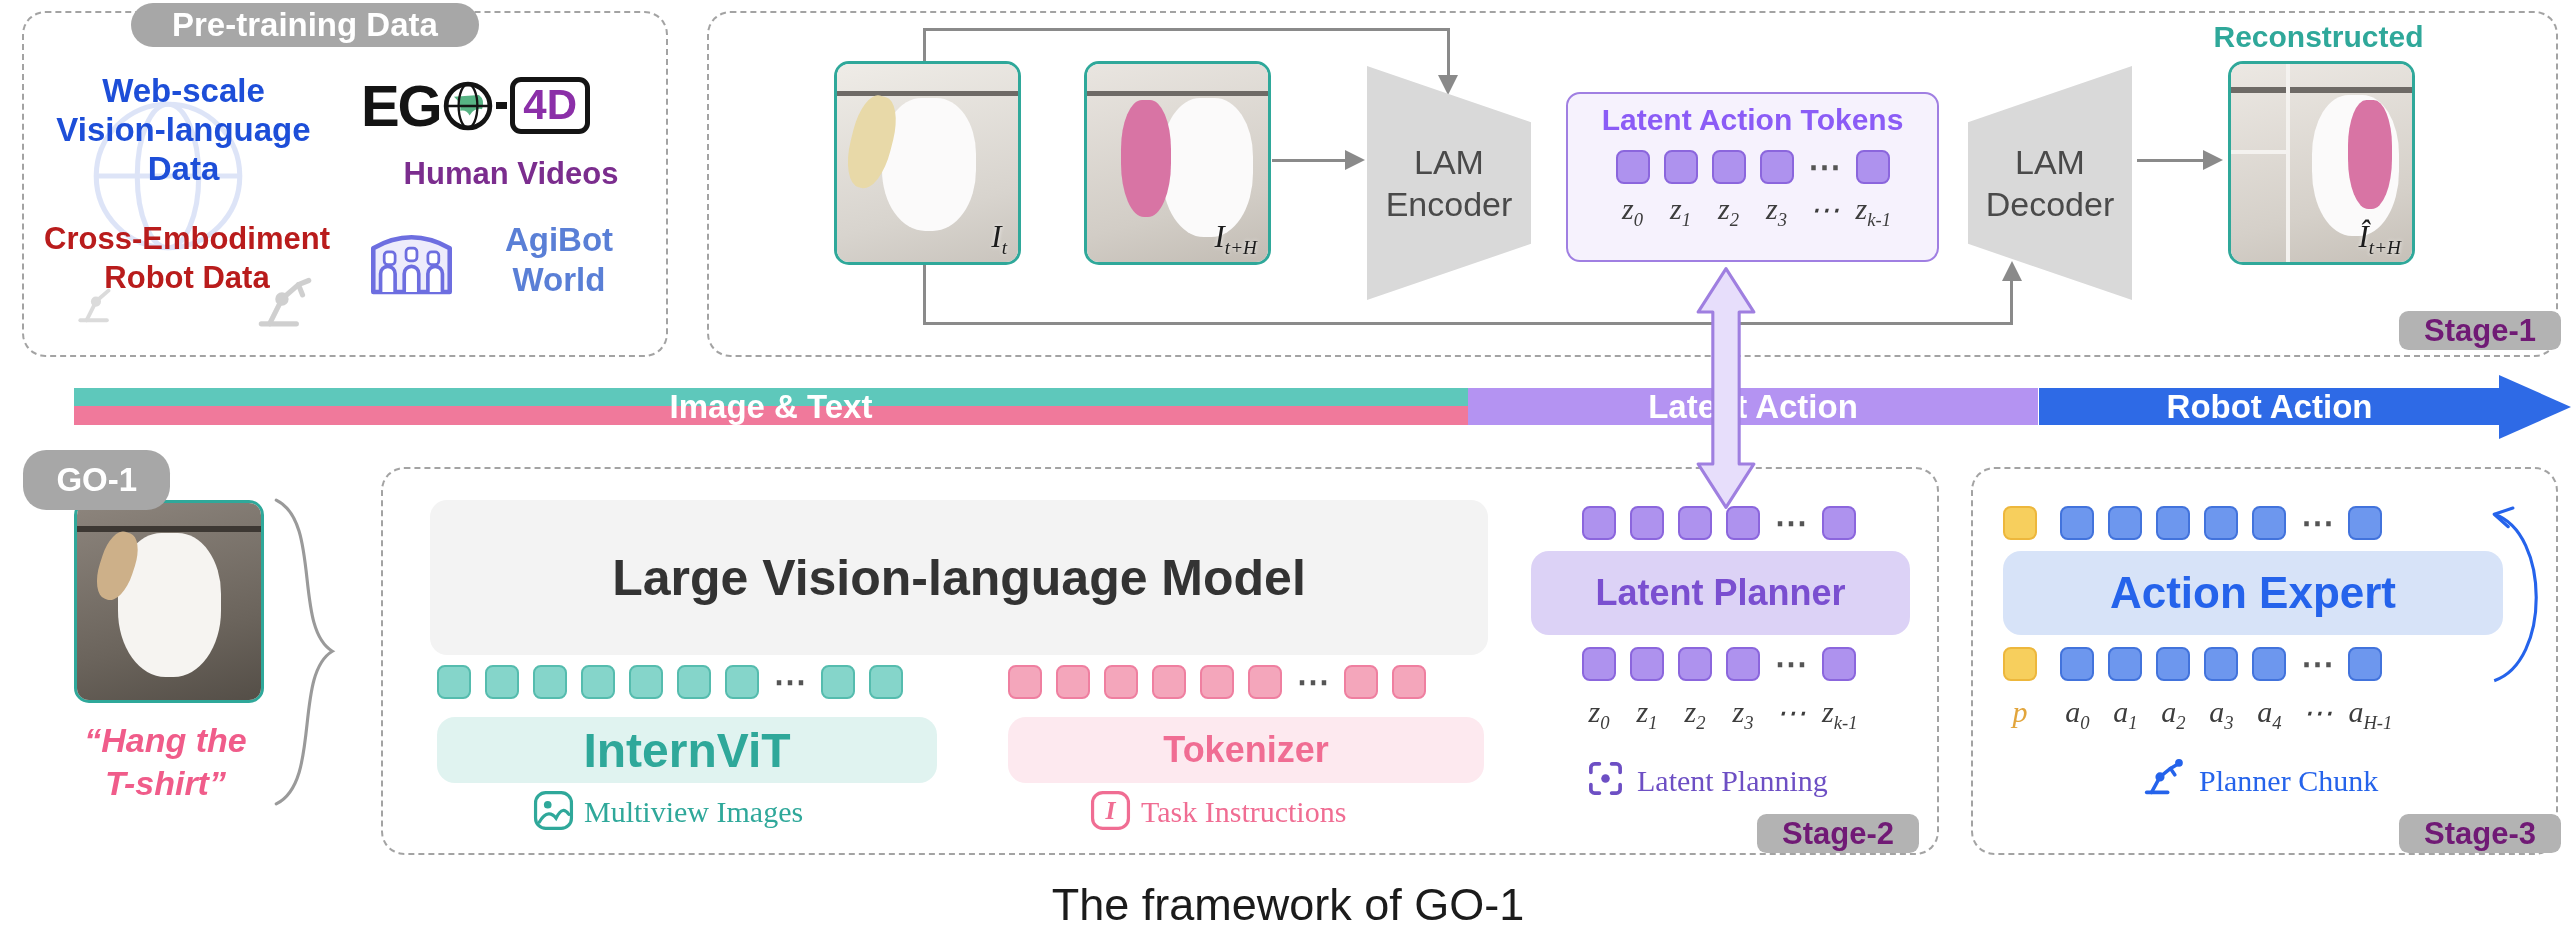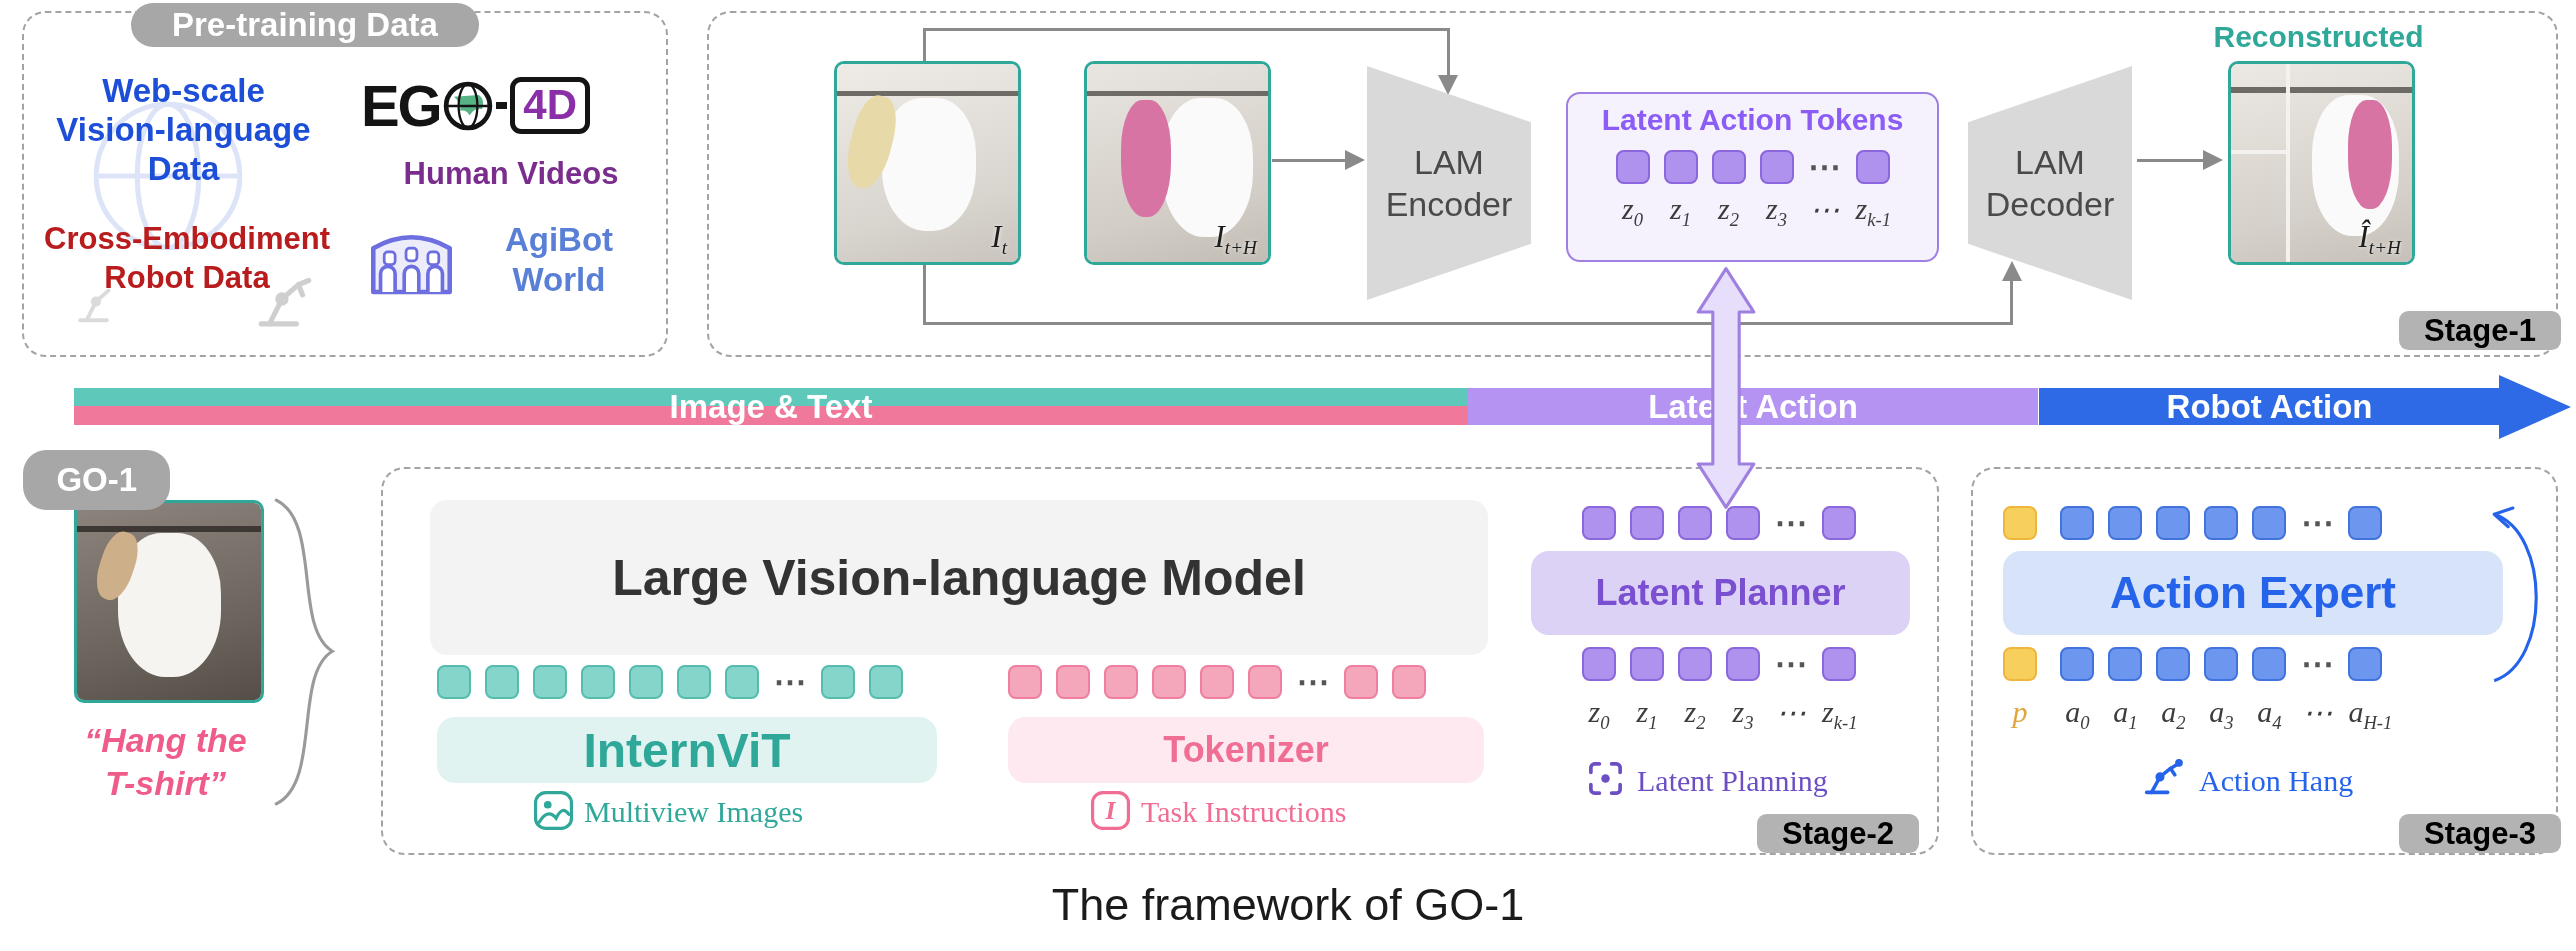--- a/index.html
+++ b/index.html
@@ -4,26 +4,26 @@
 <style>
   html,body { margin:0; padding:0; background:#ffffff; }
   #canvas { position:relative; width:2576px; height:951px; background:#fff;
             font-family:"Liberation Sans",sans-serif; overflow:hidden; }
 
   .dashed-box { position:absolute; border:2.3px dashed #a3a3a3; border-radius:23.4px; }
 
   .pill-big { position:absolute; background:#a7a7a7; color:#fff; font-weight:bold; font-size:33px;
               height:44px; padding:0 41px; border-radius:23.4px; display:flex; align-items:center;
               justify-content:center; z-index:4; }
-  .stage-pill { position:absolute; background:#b3b3b3; color:#000000; font-weight:bold; font-size:31px;
+  .stage-pill { position:absolute; background:#b3b3b3; color:#701a75; font-weight:bold; font-size:31px;
                 height:39px; padding:0 25px; border-radius:9.4px; display:flex; align-items:center;
                 justify-content:center; z-index:4; }
 
   
-  .photo { position:absolute; border:3.9px solid #2fa89a; border-radius:10px; overflow:hidden; }
+  .photo { position:absolute; border:3.9px solid #2fa89a; border-radius:15px; overflow:hidden; }
   .ph-bg { position:absolute; inset:0; }
   .ph-rod { position:absolute; left:0; right:0; height:5.5px; background:#6e6a66; }
   .ph-g { position:absolute; border-radius:42% 42% 46% 46%; }
   .ph-line { position:absolute; background:#f4f2ef; }
   .photo .plabel { position:absolute; right:11px; bottom:3.1px; font-family:"Liberation Serif",serif;
                    font-style:italic; font-size:31px; color:#1d1d1d; z-index:2;
                    text-shadow:0 0 4.7px rgba(255,255,255,.8); }
   .math sub { font-size:0.62em; font-style:italic; }
 
   
@@ -419,21 +419,21 @@
 
   <svg style="position:absolute;left:2141px;top:753px;" width="45" height="45" viewBox="0 0 64 64">
     <g stroke="#2563eb" stroke-width="5" fill="none" stroke-linecap="round" stroke-linejoin="round">
       <path d="M8,56 h30"></path>
         <path d="M15,56 L27,34 L42,22"></path>
       <circle cx="27" cy="34" r="4" fill="#2563eb"></circle>
       <path d="M42,22 l10,-6 M42,22 l6,9"></path>
       <circle cx="54" cy="14" r="3" fill="#2563eb"></circle>
     </g>
   </svg>
-  <div class="serif-cap" style="left:2199px;top:764px;color:#2563eb;">Action Hang</div>
+  <div class="serif-cap" style="left:2199px;top:764px;color:#2563eb;">Planner Chunk</div>
 
   <div class="stage-pill" style="left:2399px;top:814px;">
       <span>Stage-3</span>
     </div>
 
   <div class="caption">The framework of GO-1</div>
 
 </div>
 
 

